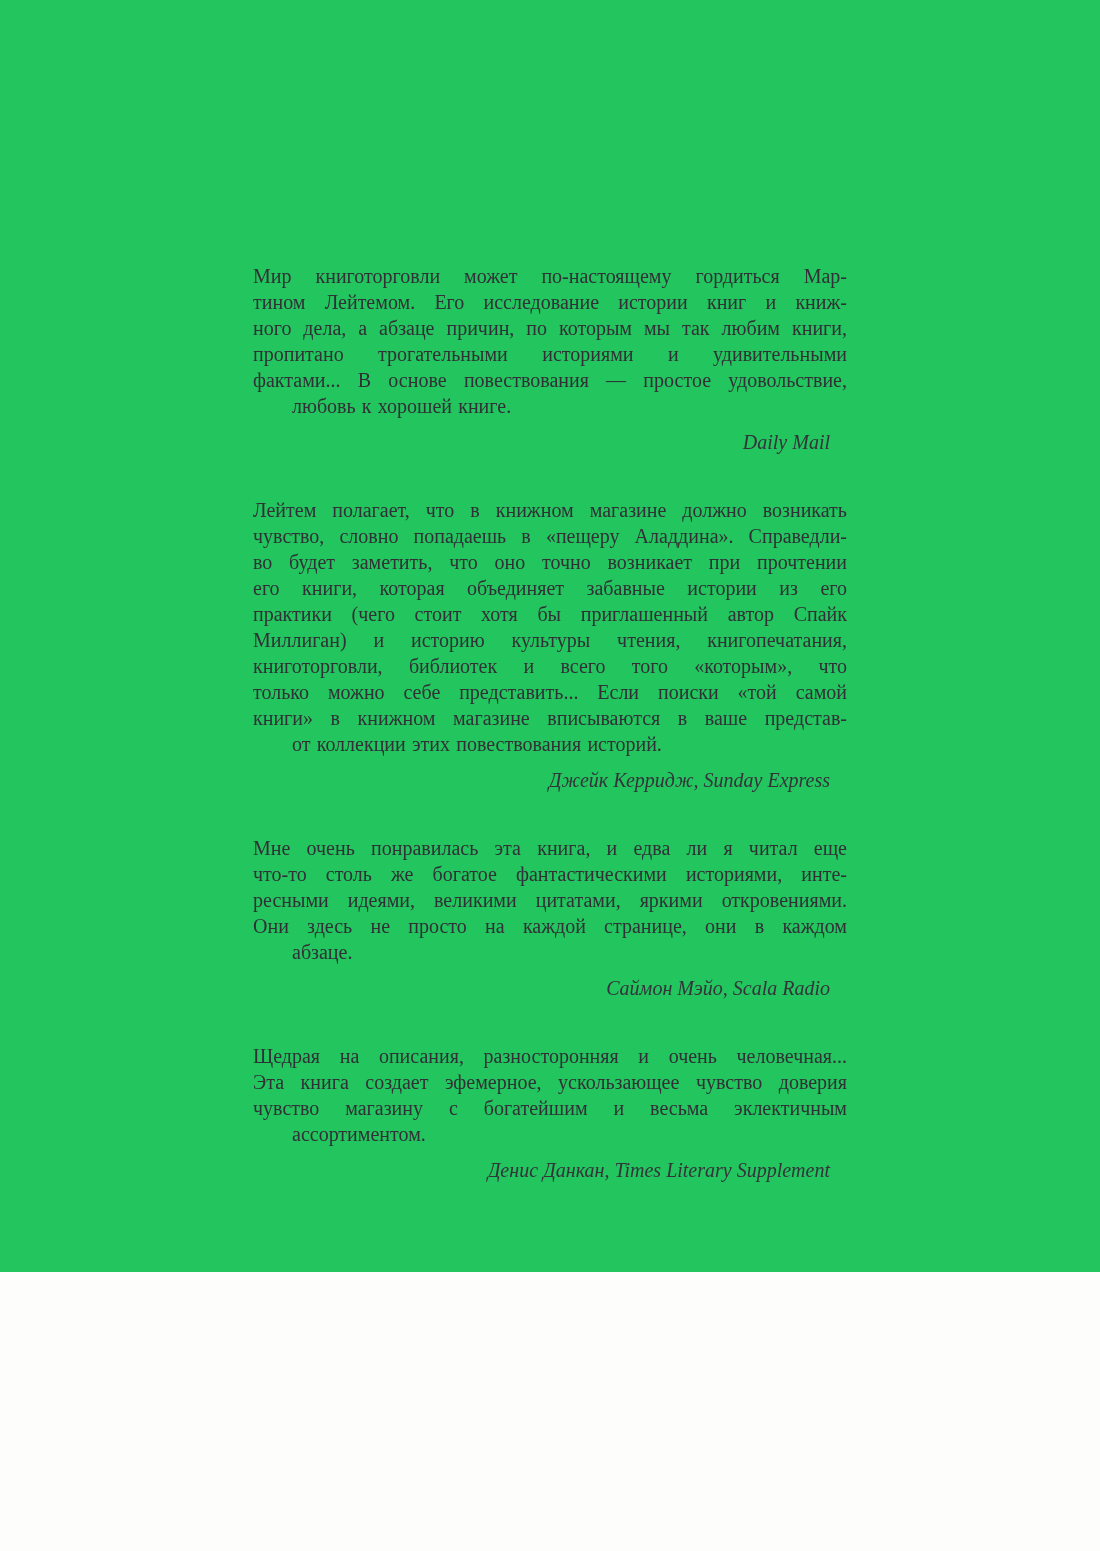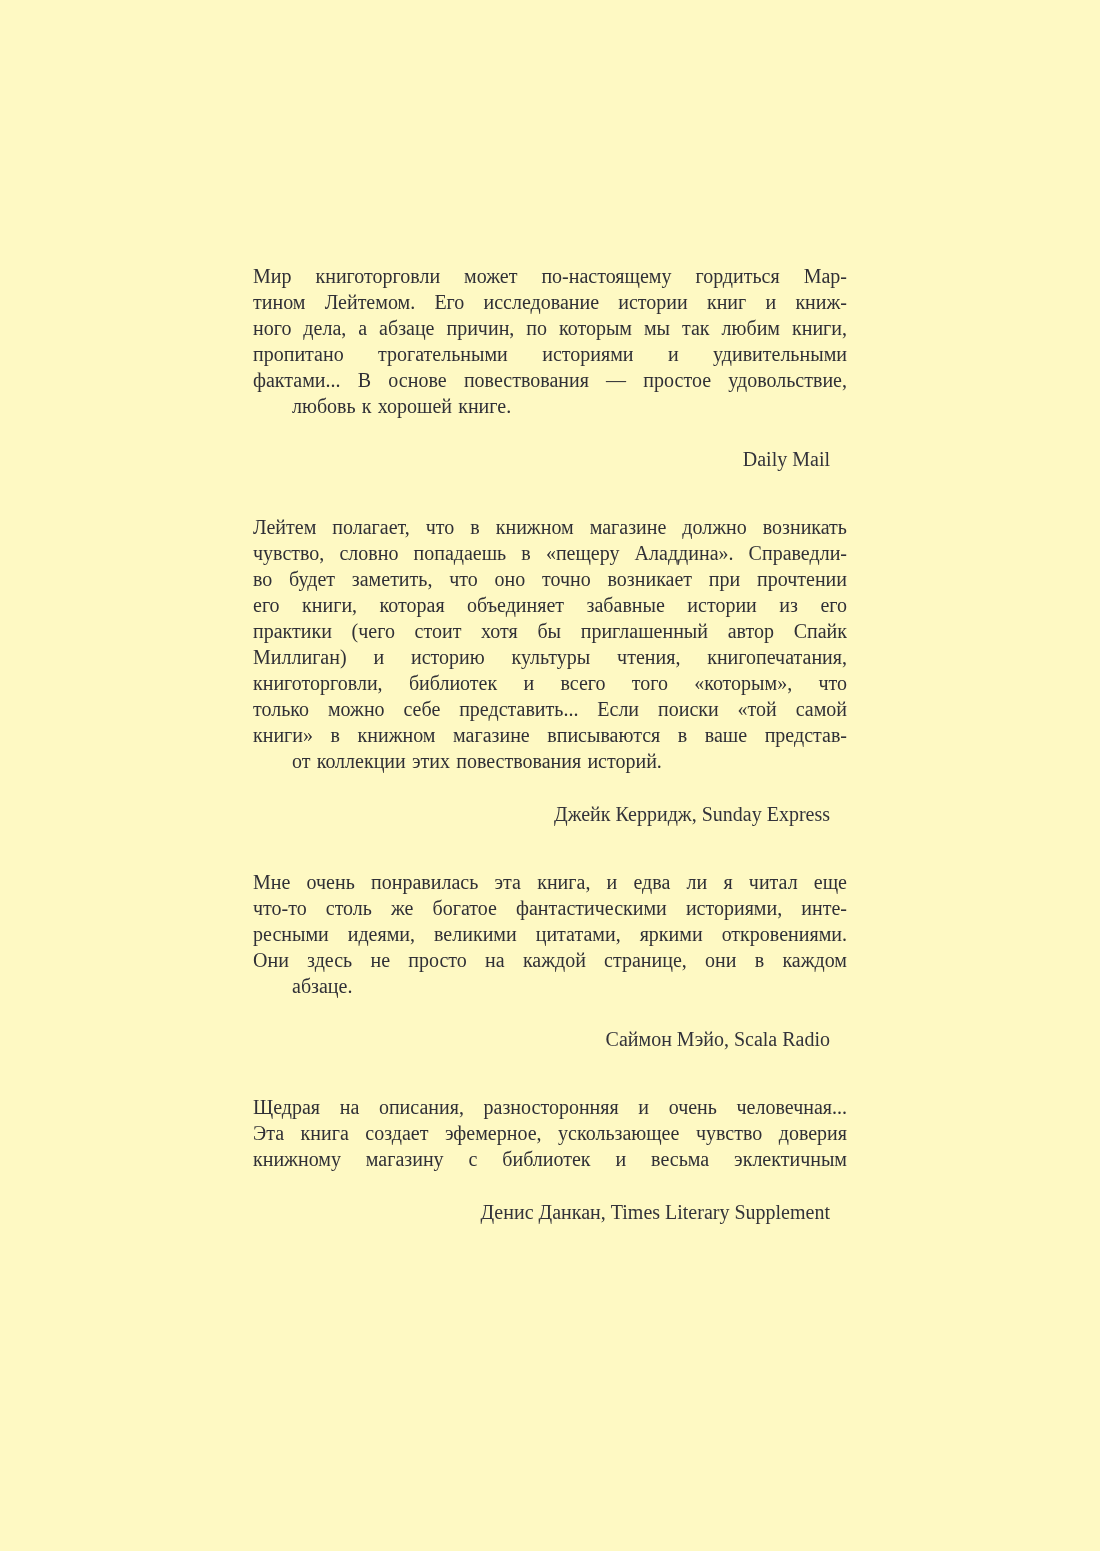--- a/index.html
+++ b/index.html
@@ -5,22 +5,22 @@
   * { margin: 0; padding: 0; box-sizing: border-box; }
   html, body {
     width: 1100px;
     height: 1551px;
     background: #fdfdfc;
     font-family: "Liberation Serif", "DejaVu Serif", serif;
   }
   .page {
     position: relative;
     width: 1100px;
-    height: 1551px;
-    background: #fef9c3;
+    height: 1272px;
+    background: #22c55e;
     overflow: hidden;
   }
   .content-column {
     position: absolute;
     left: 253px;
     top: 263px;
     width: 594px;
     color: #303036;
   }
   .review-block { margin-bottom: 42px; }
@@ -33,23 +33,24 @@
     overflow: hidden;
     text-align: justify;
     text-align-last: justify;
     word-spacing: 0.06em;
   }
   .review-text .line.last {
     text-align-last: left;
     margin-left: 39px;
   }
   .review-attribution {
-    margin-top: 27px;
+    margin-top: 10px;
     font-size: 20px;
     line-height: 26px;
+    font-style: italic;
     text-align: right;
     padding-right: 17px;
     color: #33333a;
   }
 </style>
 </head>
 <body>
 
 <div class="page">
   <div class="content-column">
@@ -89,18 +90,19 @@
           <div class="line">Они здесь не просто на каждой странице, они в каждом</div>
           <div class="line last">абзаце.</div>
         </div>
     <div class="review-attribution">Саймон Мэйо, Scala Radio</div>
   </div>
 
   <div class="review-block">
     <div class="review-text">
           <div class="line">Щедрая на описания, разносторонняя и очень человечная...</div>
           <div class="line">Эта книга создает эфемерное, ускользающее чувство доверия</div>
-          <div class="line">книжному магазину с библиотек и весьма эклектичным</div>
+          <div class="line">чувство магазину с богатейшим и весьма эклектичным</div>
+          <div class="line last">ассортиментом.</div>
         </div>
     <div class="review-attribution">Денис Данкан, Times Literary Supplement</div>
   </div>
 </div>
 </div>
 
 </body></html>

